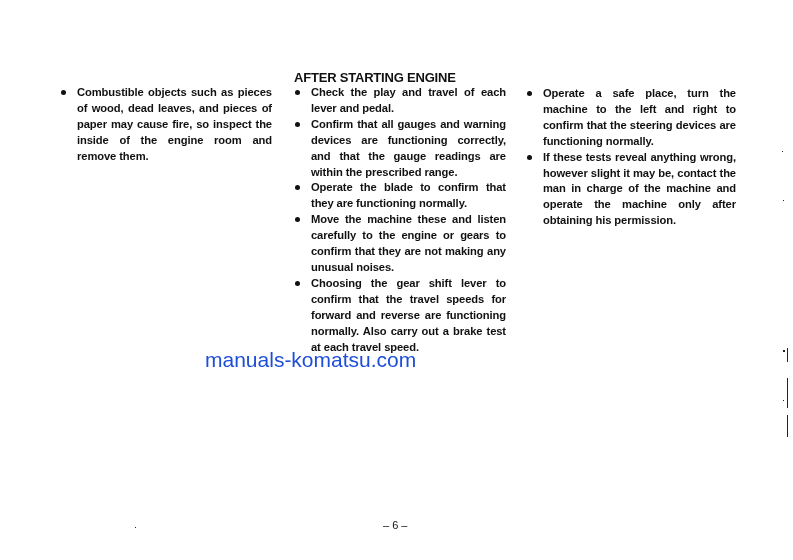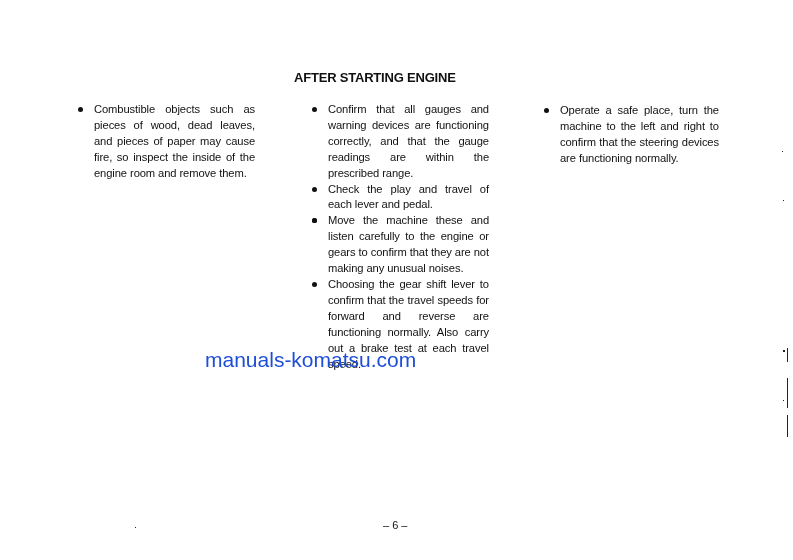--- a/index.html
+++ b/index.html
@@ -6,21 +6,21 @@
     body {
       width: 793px; height: 560px; background: #ffffff; position: relative;
       overflow: hidden; color: #111111;
       font-family: "Liberation Sans", sans-serif;
     }
     .col { position: absolute; font-size: 11.2px; line-height: 15.9px; letter-spacing: -0.1px; }
     .col-1 { left: 60px; top: 85px; width: 212px; }
     .col-2 { left: 294px; top: 70px; width: 212px; }
     .col-3 { left: 526px; top: 86px; width: 210px; }
     .heading { font-weight: bold; font-size: 13px; margin: 0 0 0 0; line-height: 15px; letter-spacing: -0.2px; }
-    ul { list-style: none; margin: 17px; padding: 0; }
+    ul { list-style: none; margin: 0; padding: 0; font-weight: bold; }
     li { position: relative; padding-left: 17px; text-align: justify; }
     li .bullet {
       position: absolute; left: 1px; top: 5px; width: 5px; height: 5px;
       border-radius: 50%; background: #111;
     }
     .watermark {
       position: absolute; left: 205px; top: 348px;
       font-family: "Liberation Sans", sans-serif; font-size: 21px; color: #1d4ed8;
       letter-spacing: 0px;
     }
@@ -34,31 +34,32 @@
 
 <div class="col col-1">
   <ul>
     <li><span class="bullet"></span><span>Combustible objects such as pieces of wood, dead leaves, and pieces of paper may cause fire, so inspect the inside of the engine room and remove them.</span></li>
   </ul>
 </div>
 
 <div class="col col-2">
   <div class="heading">AFTER STARTING ENGINE</div>
   <ul>
+    <li><span class="bullet"></span><span>Check the play and travel of each lever and pedal.</span></li>
     <li><span class="bullet"></span><span>Confirm that all gauges and warning devices are functioning correctly, and that the gauge readings are within the prescribed range.</span></li>
-    <li><span class="bullet"></span><span>Check the play and travel of each lever and pedal.</span></li>
-    <li><span class="bullet"></span></li>
+    <li><span class="bullet"></span><span>Operate the blade to confirm that they are functioning normally.</span></li>
     <li><span class="bullet"></span><span>Move the machine these and listen carefully to the engine or gears to confirm that they are not making any unusual noises.</span></li>
     <li><span class="bullet"></span><span>Choosing the gear shift lever to confirm that the travel speeds for forward and reverse are functioning normally. Also carry out a brake test at each travel speed.</span></li>
   </ul>
 </div>
 
 <div class="col col-3">
   <ul>
     <li><span class="bullet"></span><span>Operate a safe place, turn the machine to the left and right to confirm that the steering devices are functioning normally.</span></li>
+    <li><span class="bullet"></span><span>If these tests reveal anything wrong, however slight it may be, contact the man in charge of the machine and operate the machine only after obtaining his permission.</span></li>
   </ul>
 </div>
 
 <div class="watermark">manuals-komatsu.com</div>
 
 <div class="page-num">– 6 –</div>
 
 <div class="speck" style="left:782px;top:151px;"></div>
 <div class="speck" style="left:783px;top:200px;"></div>
 <div class="speck" style="left:783px;top:350px;width:2px;height:2px;"></div>

